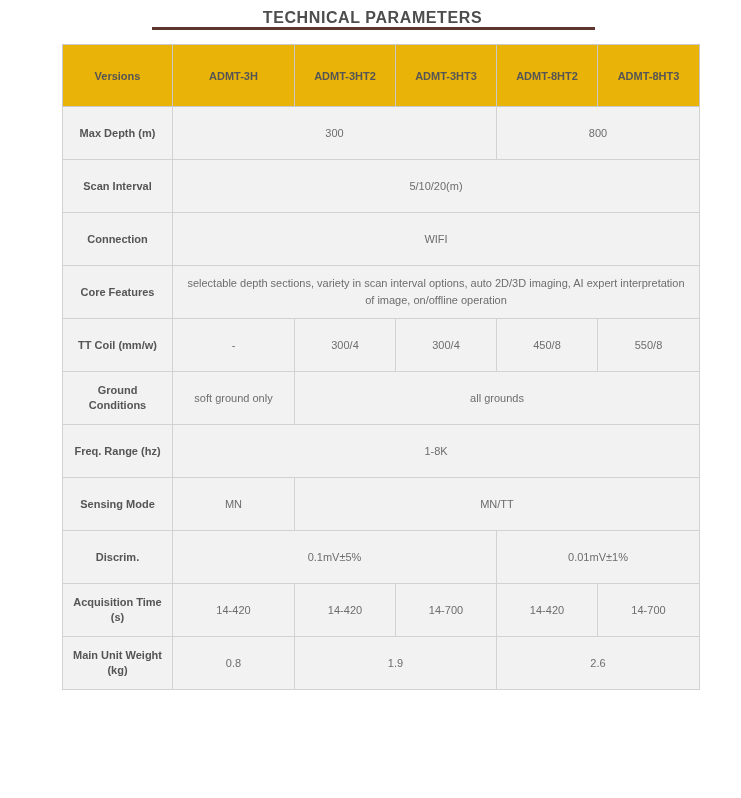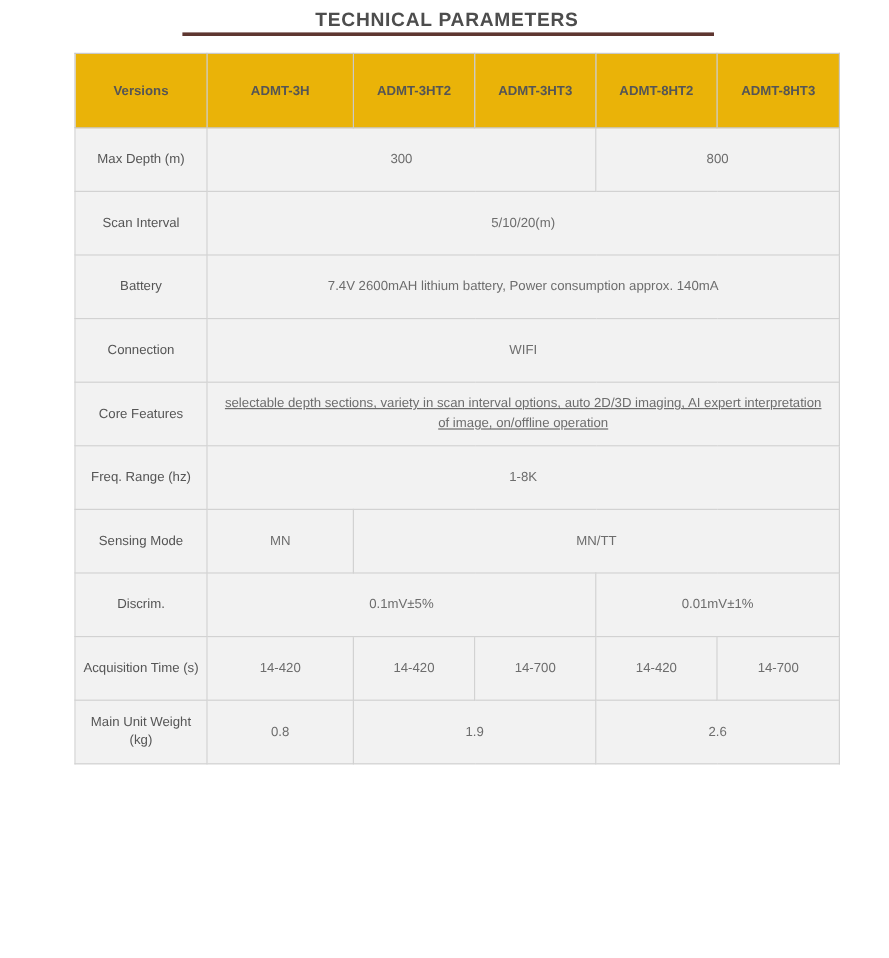--- a/index.html
+++ b/index.html
@@ -88,33 +88,32 @@
     color: #555555;
     border-color: #c9c9c9;
   }
 
   
   table.spec-table tbody td {
     background: #f2f2f2;
     height: 44px;
   }
   table.spec-table tbody td.label {
-    font-weight: normal;
+    font-weight: bold;
     color: #555555;
     font-size: 11px;
     line-height: 15px;
   }
   table.spec-table tbody td.value {
     color: #6d6d6d;
   }
   table.spec-table tbody td.value-wrap {
     line-height: 17px;
     padding-left: 10px;
     padding-right: 10px;
-    text-decoration: underline;
   }
 </style>
 </head>
 <body>
 
 <div class="page">
 
   <div class="title-block">
     <span class="title-text">TECHNICAL PARAMETERS</span>
   </div>
@@ -144,30 +143,39 @@
           <tr>
             <td class="label">Max Depth (m)</td>
             <td class="value" colspan="3">300</td>
             <td class="value" colspan="2">800</td>
           </tr>
           <tr>
             <td class="label">Scan Interval</td>
             <td class="value" colspan="5">5/10/20(m)</td>
           </tr>
           <tr>
-            <td class="label">Battery</td>
-            <td class="value" colspan="5">7.4V 2600mAH  lithium battery, Power consumption approx. 140mA</td>
-          </tr>
-          <tr>
             <td class="label">Connection</td>
             <td class="value" colspan="5">WIFI</td>
           </tr>
           <tr>
             <td class="label">Core Features</td>
             <td class="value value-wrap" colspan="5">selectable depth sections, variety in scan interval options, auto 2D/3D imaging, AI expert interpretation of image, on/offline operation</td>
+          </tr>
+          <tr>
+            <td class="label">TT Coil  (mm/w)</td>
+            <td class="value">-</td>
+            <td class="value">300/4</td>
+            <td class="value">300/4</td>
+            <td class="value">450/8</td>
+            <td class="value">550/8</td>
+          </tr>
+          <tr>
+            <td class="label">Ground Conditions</td>
+            <td class="value">soft ground only</td>
+            <td class="value" colspan="4">all grounds</td>
           </tr>
           <tr>
             <td class="label">Freq. Range (hz)</td>
             <td class="value" colspan="5">1-8K</td>
           </tr>
           <tr>
             <td class="label">Sensing Mode</td>
             <td class="value">MN</td>
             <td class="value" colspan="4">MN/TT</td>
           </tr>

